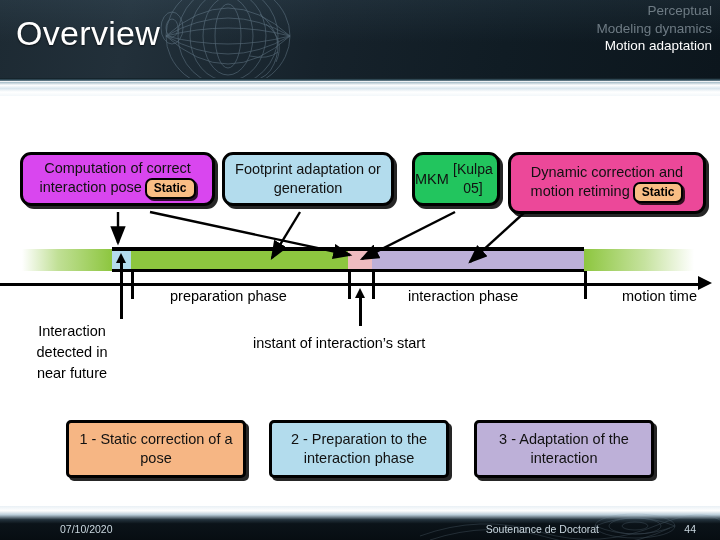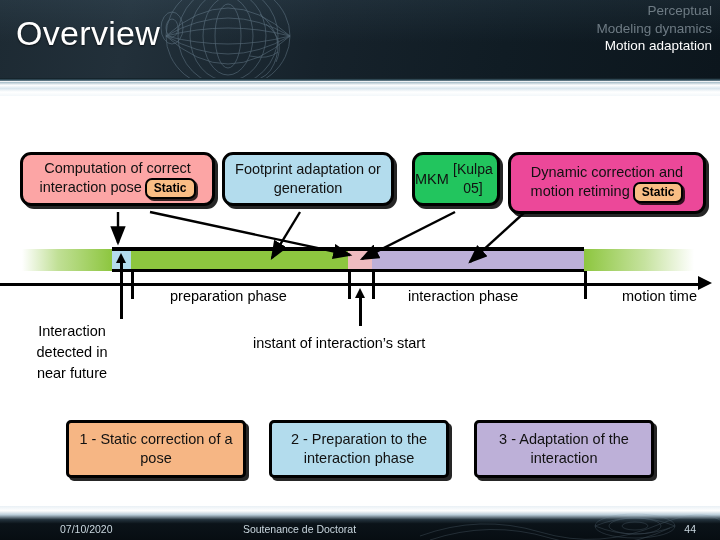--- a/index.html
+++ b/index.html
@@ -119,21 +119,21 @@
   .footer{
     position:absolute;left:0;bottom:0;width:720px;height:34px;
     background:linear-gradient(180deg,#e9f0f5 0%,#ffffff 14%,#b9ccd8 26%,#24333d 40%,#0b1319 52%,#070d12 100%);
     overflow:hidden;
   }
   .footer-wire{
     position:absolute;right:0;bottom:0;width:300px;height:34px;opacity:.5;
   }
   .footer-txt{position:absolute;bottom:5px;font-size:10.5px;color:#c9d6de;}
   .f-date{left:60px;}
-  .f-center{left:0;width:599px;text-align:center;}
+  .f-center{left:0;width:599px;text-align:right;}
   .f-page{right:24px;}
 
   .arrows{position:absolute;left:0;top:0;width:720px;height:540px;pointer-events:none;}
 </style>
 </head>
 <body>
 
 <div class="slide">
 
   <div class="header">
@@ -162,21 +162,21 @@
     </div>
     <div class="slide-title">Overview</div>
     <div class="navlist">
       <span class="nav-item">Perceptual</span>
       <span class="nav-item">Modeling dynamics</span>
       <span class="nav-item active">Motion adaptation</span>
     </div>
   </div>
   <div class="header-band"></div>
 
-  <div class="pbox" style="left:20px;top:152px;width:195px;height:54px;background:#fca5a5;justify-content:flex-end;">
+  <div class="pbox" style="left:20px;top:152px;width:195px;height:54px;background:#d946ef;justify-content:flex-end;">
     <span class="txt">
       <span>Computation of correct interaction pose</span><span class="badge">Static</span>
     </span>
   </div>
 
   <div class="pbox" style="left:222px;top:152px;width:172px;height:54px;background:#b3dced;">
     <span class="txt">Footprint adaptation or generation</span>
   </div>
 
   <div class="pbox" style="left:412px;top:152px;width:88px;height:54px;background:#22c55e;flex-direction:row;">

